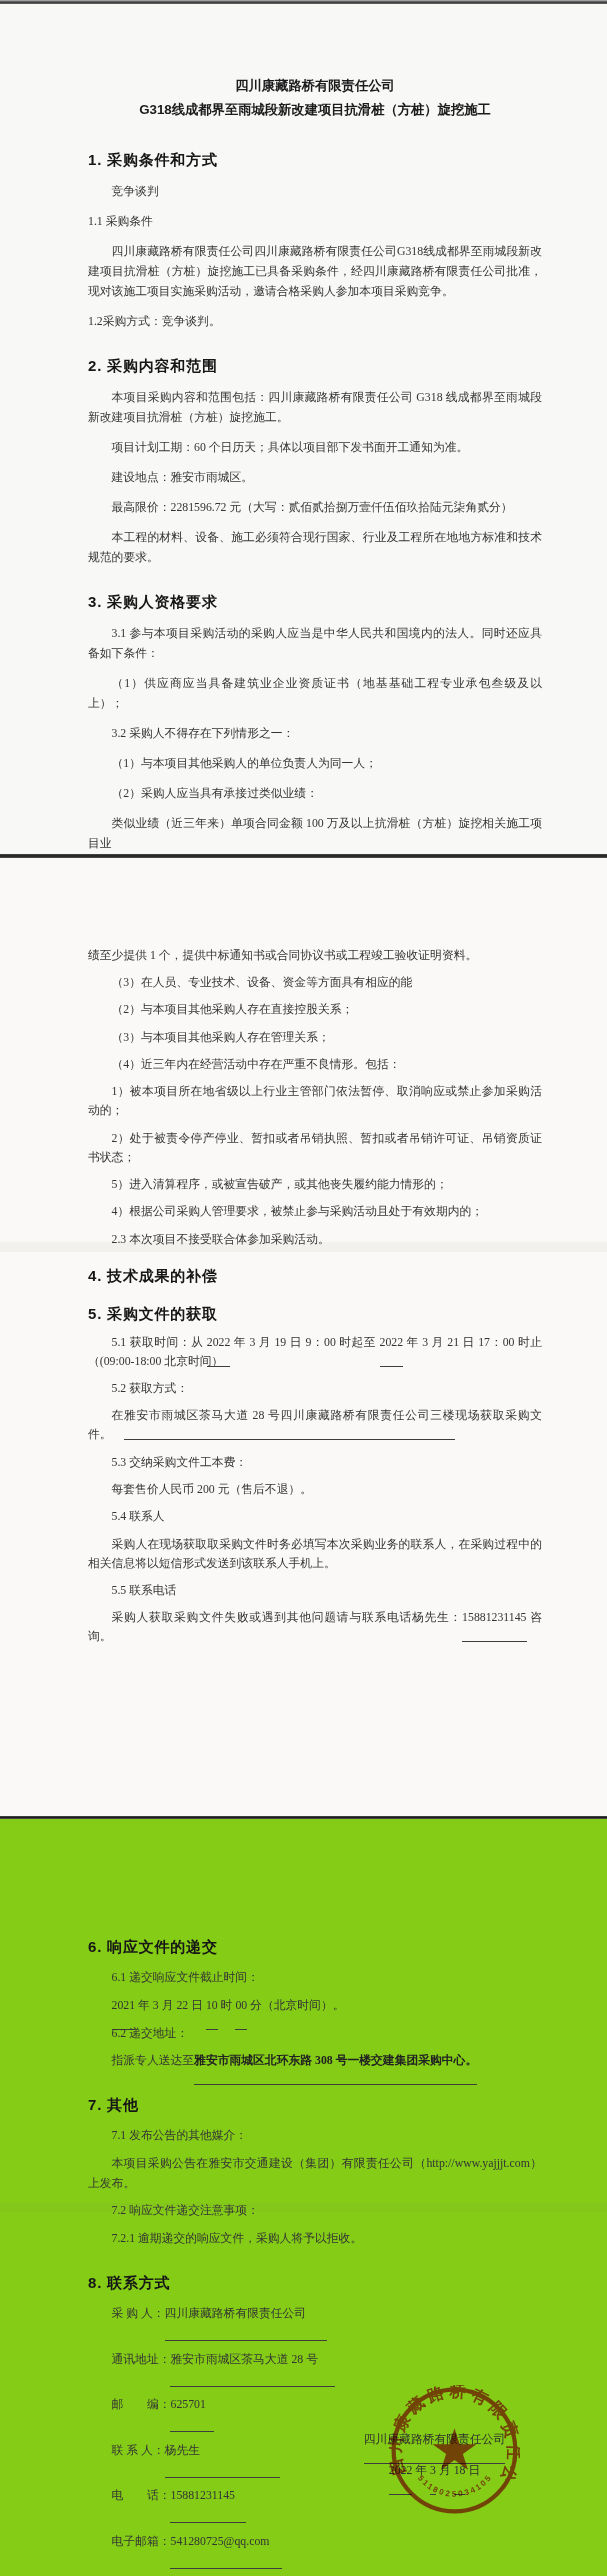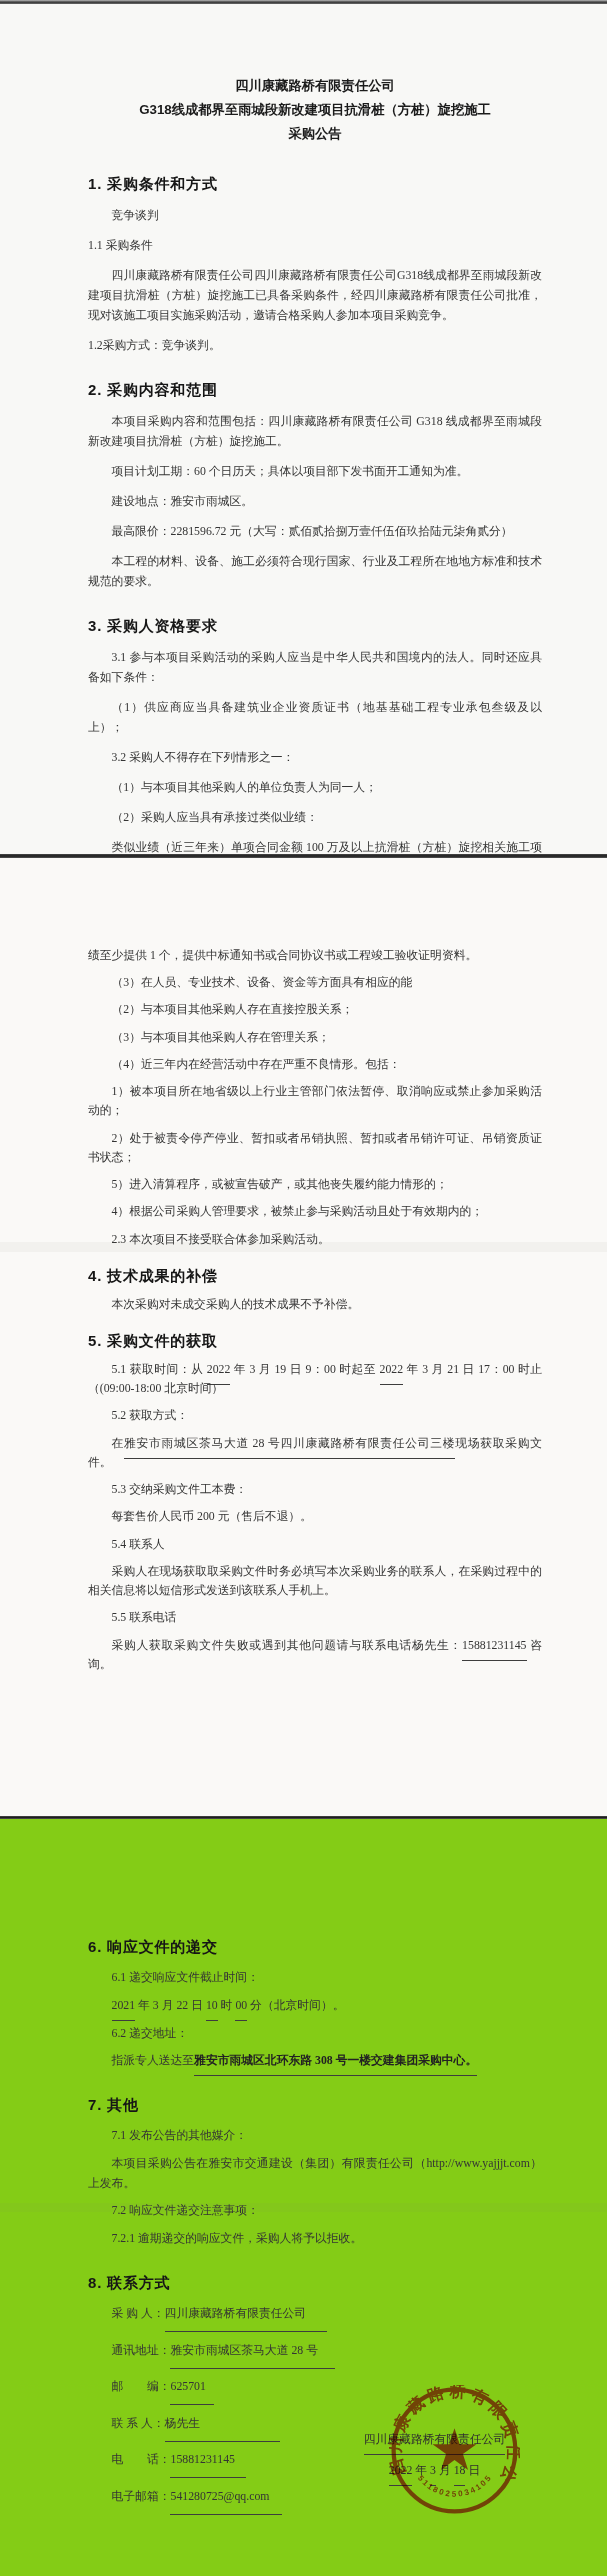--- a/index.html
+++ b/index.html
@@ -37,21 +37,21 @@
     font-weight:bold;color:#161616;
     font-size:15px;line-height:23px;
     margin-top:23px;margin-bottom:9px;
     letter-spacing:0.8px;
   }
   .p{line-height:20px;margin-top:10px;text-align:justify;text-indent:23.5px;}
   .p0{text-indent:0;}
   .page2 .p{line-height:19px;margin-top:8.3px;}
   .page2 .h{margin-top:15px;margin-bottom:7.6px;}
   .page3 .p{line-height:20px;margin-top:7.6px;}
-  .u{border-bottom:0.8px solid #3d3d3d;padding-bottom:8px;}
+  .u{border-bottom:0.8px solid #3d3d3d;padding-bottom:17px;}
   .uw{display:inline-block;text-indent:0;}
   .b{font-weight:bold;color:#222;}
   .scanband{position:absolute;left:0;width:100%;pointer-events:none;}
   .band2{top:384px;height:10px;background:rgba(120,120,110,0.06);}
   .band3{top:384px;height:9px;background:rgba(120,120,140,0.05);}
   .signature{
     position:absolute;top:610px;left:328px;width:213px;
     text-align:center;color:#2f2f2f;font-size:11.8px;line-height:20px;
   }
   .sig-company{margin-bottom:10.6px;}
@@ -68,21 +68,20 @@
 <body>
 
 <div class="doc">
 
   <div class="edge edge-top"></div>
 
   <section class="page page1">
     <header class="title">
       <div>四川康藏路桥有限责任公司</div>
       <div>G318线成都界至雨城段新改建项目抗滑桩（方桩）旋挖施工</div>
-      <div>采购公告</div>
     </header>
     <div class="blocks" id="p1">
         <div class="blk h">1. 采购条件和方式</div>
         <div class="blk p">竞争谈判</div>
         <div class="blk p p0">1.1 采购条件</div>
         <div class="blk p">四川康藏路桥有限责任公司四川康藏路桥有限责任公司G318线成都界至雨城段新改建项目抗滑桩（方桩）旋挖施工已具备采购条件，经四川康藏路桥有限责任公司批准，现对该施工项目实施采购活动，邀请合格采购人参加本项目采购竞争。</div>
         <div class="blk p p0">1.2采购方式：竞争谈判。</div>
         <div class="blk h">2. 采购内容和范围</div>
         <div class="blk p">本项目采购内容和范围包括：四川康藏路桥有限责任公司 G318 线成都界至雨城段新改建项目抗滑桩（方桩）旋挖施工。</div>
         <div class="blk p">项目计划工期：60 个日历天；具体以项目部下发书面开工通知为准。</div>
@@ -108,21 +107,20 @@
         <div class="blk p">（3）在人员、专业技术、设备、资金等方面具有相应的能</div>
         <div class="blk p">（2）与本项目其他采购人存在直接控股关系；</div>
         <div class="blk p">（3）与本项目其他采购人存在管理关系；</div>
         <div class="blk p">（4）近三年内在经营活动中存在严重不良情形。包括：</div>
         <div class="blk p">1）被本项目所在地省级以上行业主管部门依法暂停、取消响应或禁止参加采购活动的；</div>
         <div class="blk p">2）处于被责令停产停业、暂扣或者吊销执照、暂扣或者吊销许可证、吊销资质证书状态；</div>
         <div class="blk p">5）进入清算程序，或被宣告破产，或其他丧失履约能力情形的；</div>
         <div class="blk p">4）根据公司采购人管理要求，被禁止参与采购活动且处于有效期内的；</div>
         <div class="blk p">2.3 本次项目不接受联合体参加采购活动。</div>
         <div class="blk h">4. 技术成果的补偿</div>
-        <div class="blk p">本次采购对未成交采购人的技术成果不予补偿。</div>
         <div class="blk h">5. 采购文件的获取</div>
         <div class="blk p"><span>5.1 获取时间：从 </span><span class="u">2022</span><span> 年 3 月 19 日 9：00 时起至 </span><span class="u">2022</span><span> 年 3 月 21 日 17：00 时止（(09:00-18:00 北京时间）</span></div>
         <div class="blk p">5.2 获取方式：</div>
         <div class="blk p"><span>在</span><span class="u">雅安市雨城区茶马大道 28 号四川康藏路桥有限责任公司三楼</span><span>现场获取采购文件。</span></div>
         <div class="blk p">5.3 交纳采购文件工本费：</div>
         <div class="blk p">每套售价人民币 200 元（售后不退）。</div>
         <div class="blk p">5.4 联系人</div>
         <div class="blk p">采购人在现场获取取采购文件时务必填写本次采购业务的联系人，在采购过程中的相关信息将以短信形式发送到该联系人手机上。</div>
         <div class="blk p">5.5 联系电话</div>
         <div class="blk p"><span>采购人获取采购文件失败或遇到其他问题请与联系电话杨先生：</span><span class="u">15881231145</span><span> 咨询。</span></div>

